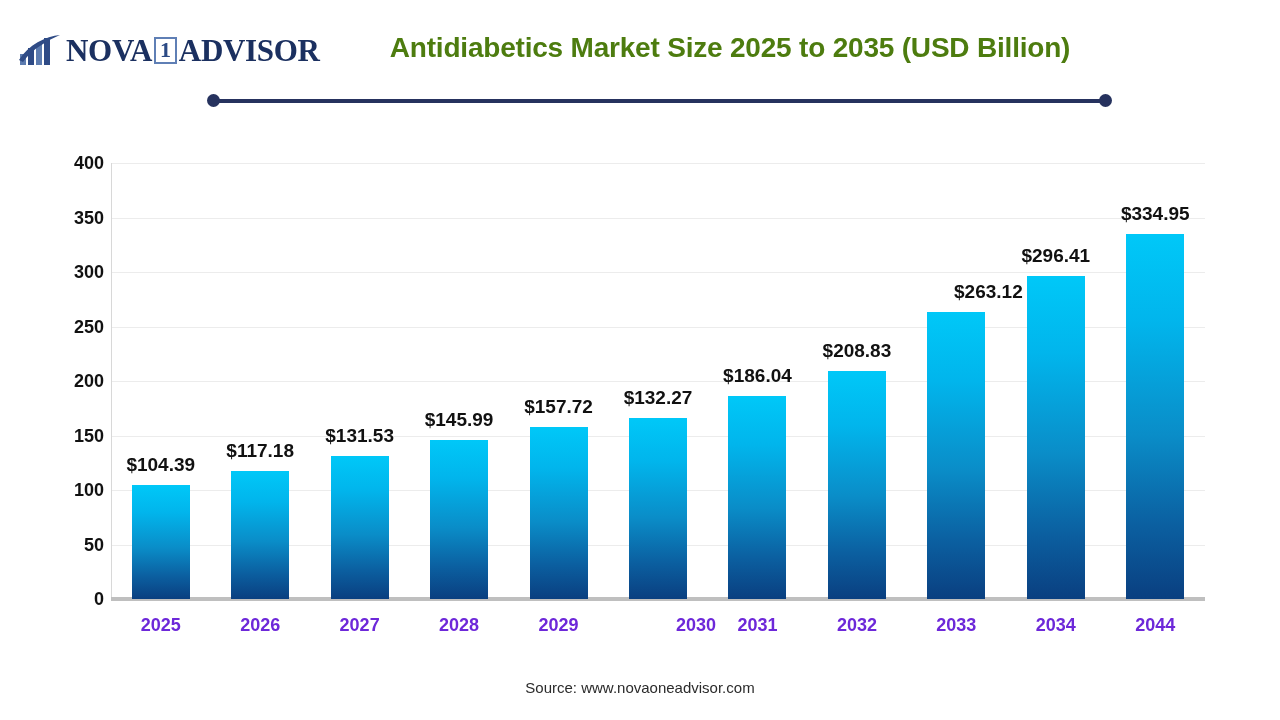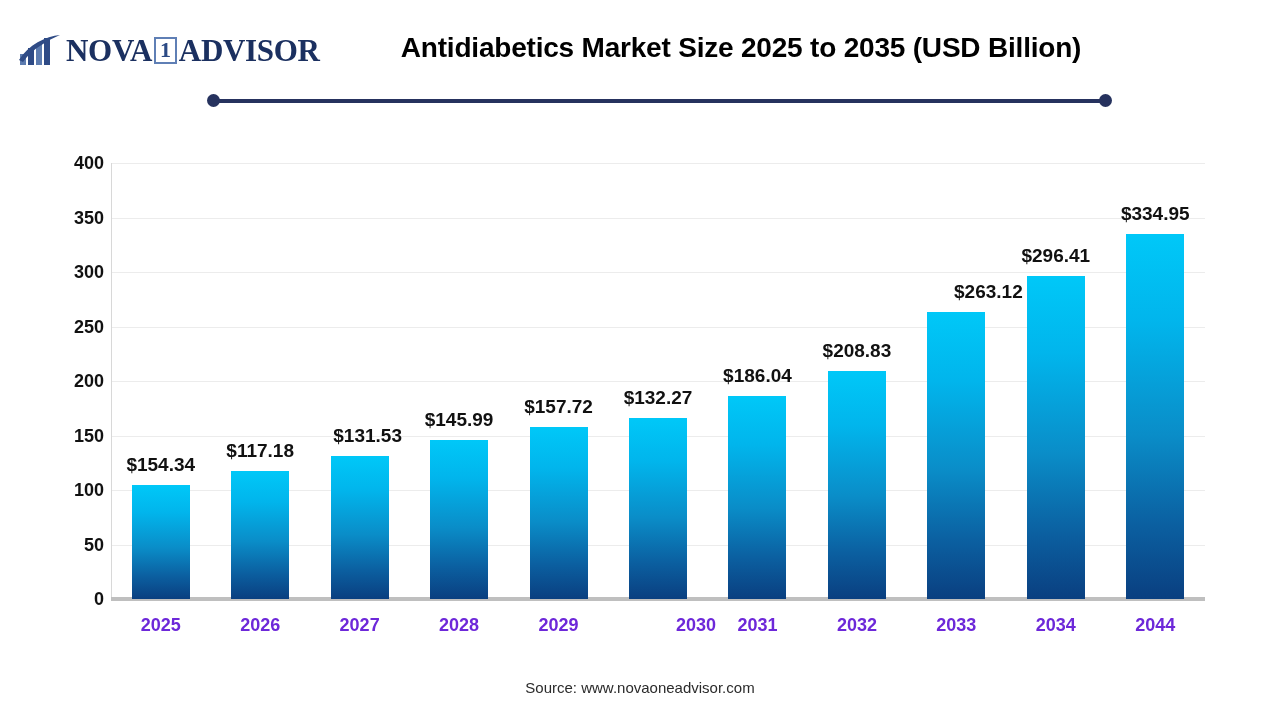--- a/index.html
+++ b/index.html
@@ -54,27 +54,27 @@
     font-size: 22px;
     line-height: 20px;
     padding: 1px 4px 2px 4px;
     margin: 0 2px;
     position: relative;
     top: -1px;
   }
 
   #chart-title {
     position: absolute;
-    left: 301px;
+    left: 290px;
     top: 32px;
     width: 880px;
     text-align: center;
     font-size: 28px;
     font-weight: bold;
-    color: #000000;
+    color: #4d7c0f;
     letter-spacing: -0.2px;
     white-space: nowrap;
   }
 
   
   #divider {
     position: absolute;
     left: 207px;
     top: 94px;
     width: 905px;
@@ -259,29 +259,29 @@
     <div class="gridline" style="top: 163.5px;"></div>
     <div class="gridline" style="top: 109px;"></div>
     <div class="gridline" style="top: 54.5px;"></div>
     <div class="gridline" style="top: 0px;"></div>
   </div>
 <div id="axis-y-line"></div>
 <div id="axis-baseline"></div>
 <div id="bars-layer">
     <div class="bar-group" style="left: 0.227273px;">
       <div class="bar-rect" style="height: 113.785px;"></div>
-      <div class="bar-value-label" style="bottom: 122.785px;">$154.34</div>
+      <div class="bar-value-label" style="bottom: 122.785px;">$104.39</div>
     </div>
     <div class="bar-group" style="left: 99.6818px;">
       <div class="bar-rect" style="height: 127.726px;"></div>
       <div class="bar-value-label" style="bottom: 136.726px;">$117.18</div>
     </div>
     <div class="bar-group" style="left: 199.136px;">
       <div class="bar-rect" style="height: 143.368px;"></div>
-      <div class="bar-value-label" style="bottom: 152.368px; margin-left: 8px;">$131.53</div>
+      <div class="bar-value-label" style="bottom: 152.368px;">$131.53</div>
     </div>
     <div class="bar-group" style="left: 298.591px;">
       <div class="bar-rect" style="height: 159.129px;"></div>
       <div class="bar-value-label" style="bottom: 168.129px;">$145.99</div>
     </div>
     <div class="bar-group" style="left: 398.045px;">
       <div class="bar-rect" style="height: 171.915px;"></div>
       <div class="bar-value-label" style="bottom: 180.915px;">$157.72</div>
     </div>
     <div class="bar-group" style="left: 497.5px;">

